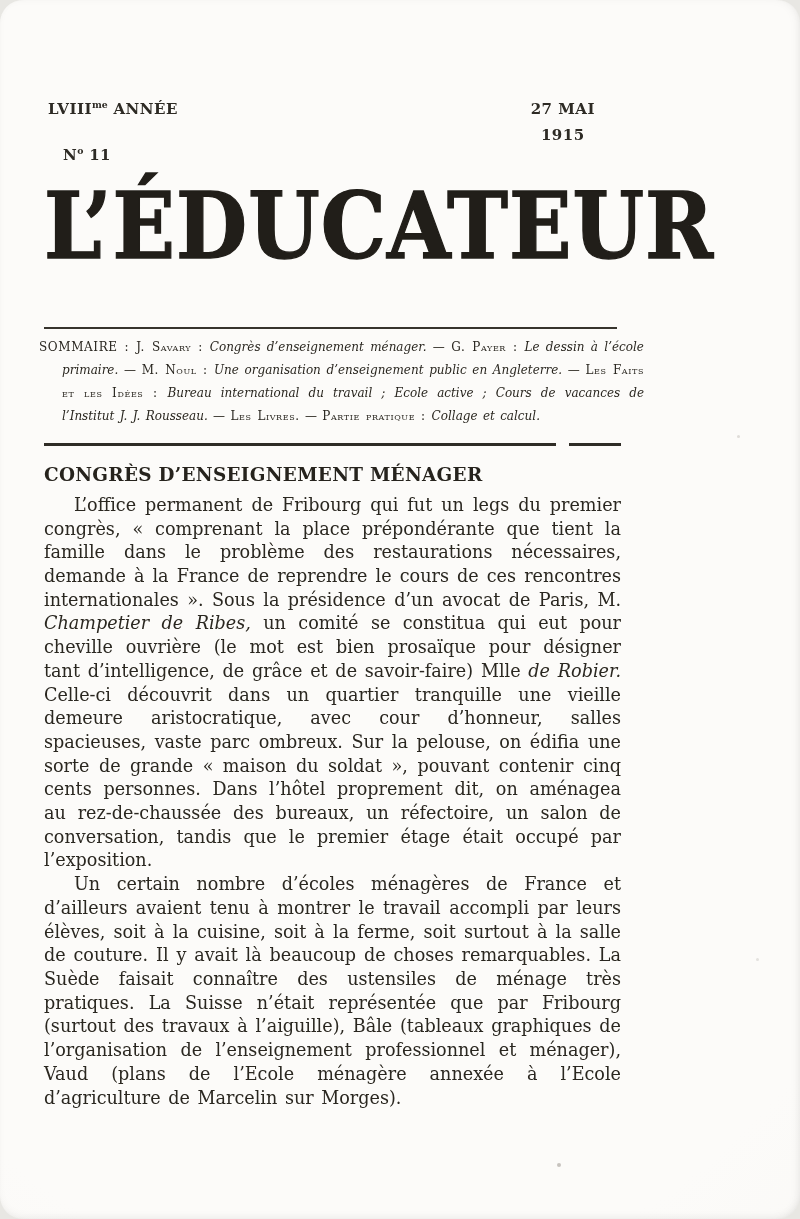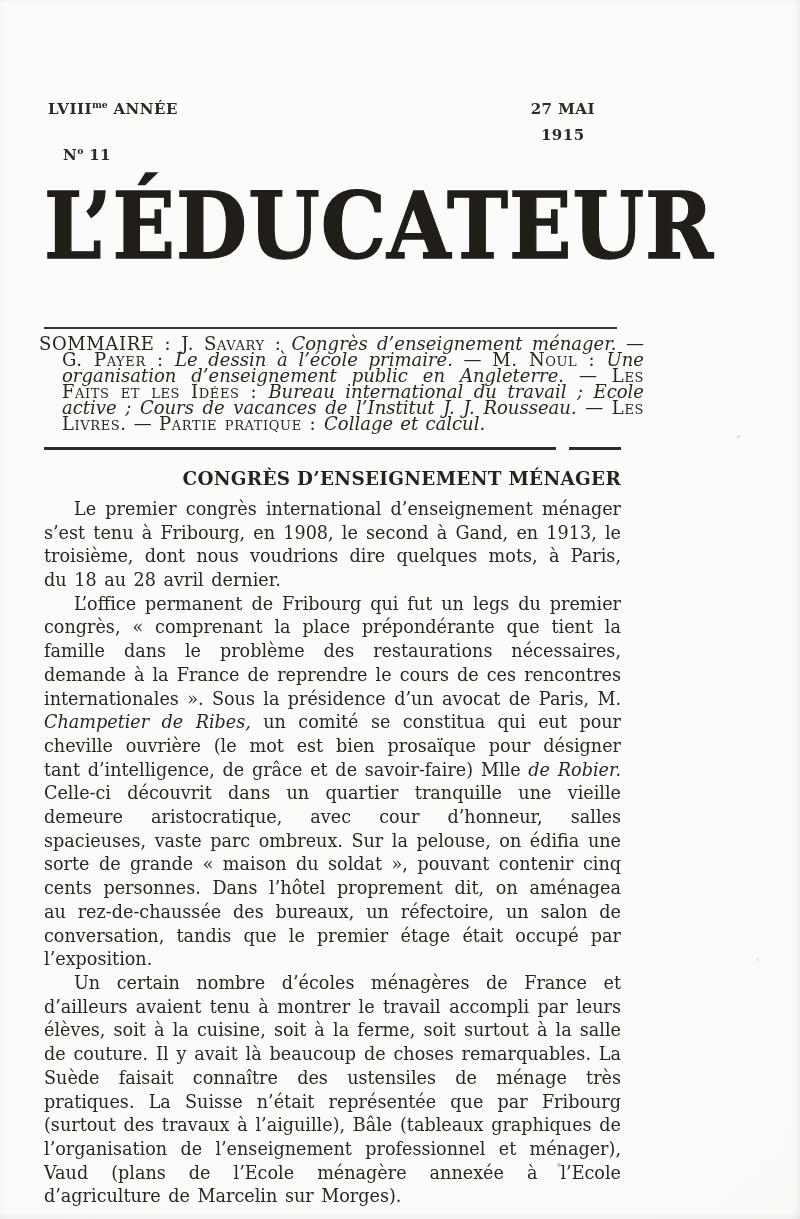--- a/index.html
+++ b/index.html
@@ -6,20 +6,21 @@
   body{background:#e8e7e3;}
   .page{
     position:relative;
     width:800px;height:1219px;
     margin:0 auto;
     background:radial-gradient(145% 120% at 45% 40%, #fcfbf9 55%, #f4f3ef 100%);
     font-family:"DejaVu Serif","Liberation Serif",serif;
     color:#2a2720;
     overflow:hidden;
     box-shadow:inset -4px 0 14px -8px rgba(0,0,0,.15), inset 0 -4px 14px -8px rgba(0,0,0,.12);
+    border-radius:23px;
   }
   .column{position:absolute;left:44px;top:0;width:577px;}
 
   
   .meta{display:flex;justify-content:space-between;padding:97px 26px 0 4px;
         font-size:15px;font-weight:bold;letter-spacing:.5px;color:#2d2a24;}
   .meta .line{line-height:1.7;}
   .meta-left .issue{padding-left:15px;margin-top:20px;}
   .meta-right{text-align:center;}
   sup{font-size:.62em;vertical-align:super;letter-spacing:0;}
@@ -34,36 +35,36 @@
     white-space:nowrap;
   }
   .motto{display:flex;justify-content:space-between;
          padding:8px 64px 0 70px;font-size:19px;letter-spacing:1px;color:#34302a;}
 
   .rule-top{margin-top:12px;width:573px;height:2px;background:#37342d;border:0;}
 
   
   .sommaire{
     margin:7px 0 15px -5px;width:582px;
-    font-size:18px;line-height:16px;
+    font-size:12px;line-height:23px;
     text-align:justify;word-spacing:1.5px;
     padding-left:23px;text-indent:-23px;
   }
   .seg-label{letter-spacing:.6px;}
   .seg-sc{font-variant:small-caps;letter-spacing:.6px;}
   .seg-i{font-style:italic;}
 
   .rule-bottom{margin-top:5px;display:flex;gap:13px;}
   .rule-bottom .seg{height:3px;background:#2f2c26;}
   .rule-bottom .seg-a{width:518px;}
   .rule-bottom .seg-b{width:53px;}
 
   
   .article-heading{
-    margin:18px 0 0 0;text-align:right;
+    margin:18px 0 0 0;text-align:left;
     font-size:18.4px;font-weight:bold;letter-spacing:.3px;color:#26231d;
   }
   .body-text{margin-top:9px;font-size:17.6px;line-height:23.7px;
              text-align:justify;word-spacing:2px;hyphens:auto;}
   .body-text p{margin:0;text-indent:30px;}
 
   .speck{position:absolute;border-radius:50%;background:#9a968e;opacity:.55;}
   .speck-1{left:557px;top:1163px;width:4px;height:4px;}
   .speck-2{left:737px;top:435px;width:3px;height:3px;opacity:.3;}
   .speck-3{left:756px;top:958px;width:3px;height:3px;opacity:.25;}
@@ -93,21 +94,20 @@
     <p class="sommaire"><span class="seg-label">SOMMAIRE : </span><span class="seg-sc">J. Savary : </span><span class="seg-i">Congrès d’enseignement ménager.</span><span class="seg-plain"> — </span><span class="seg-sc">G. Payer : </span><span class="seg-i">Le dessin à l’école primaire.</span><span class="seg-plain"> — </span><span class="seg-sc">M. Noul : </span><span class="seg-i">Une organisation d’enseignement public en Angleterre.</span><span class="seg-plain"> — </span><span class="seg-sc">Les Faits et les Idées : </span><span class="seg-i">Bureau international du travail ; Ecole active ; Cours de vacances de l’Institut J. J. Rousseau.</span><span class="seg-plain"> — </span><span class="seg-sc">Les Livres.</span><span class="seg-plain"> — </span><span class="seg-sc">Partie pratique : </span><span class="seg-i">Collage et calcul.</span></p>
 
     <div class="rule-bottom">
       <span class="seg seg-a"></span>
       <span class="seg seg-b"></span>
     </div>
 
     <h2 class="article-heading">CONGRÈS D’ENSEIGNEMENT MÉNAGER</h2>
 
     <div class="body-text">
-      <p>Le premier congrès international d’enseignement ménager s’est tenu à Fribourg, en 1908, le second à Gand, en 1913, le troisième, dont nous voudrions dire quelques mots, à Paris, du 18 au 28 avril dernier.</p>
       <p><span class="seg-plain">L’office permanent de Fribourg qui fut un legs du premier congrès, « comprenant la place prépondérante que tient la famille dans le problème des restaurations nécessaires, demande à la France de reprendre le cours de ces rencontres internationales ». Sous la présidence d’un avocat de Paris, M. </span><span class="seg-i">Champetier de Ribes,</span><span class="seg-plain"> un comité se constitua qui eut pour cheville ouvrière (le mot est bien prosaïque pour désigner tant d’intelligence, de grâce et de savoir-faire) Mlle </span><span class="seg-i">de Robier.</span><span class="seg-plain"> Celle-ci découvrit dans un quartier tranquille une vieille demeure aristocratique, avec cour d’honneur, salles spacieuses, vaste parc ombreux. Sur la pelouse, on édifia une sorte de grande « maison du soldat », pouvant contenir cinq cents personnes. Dans l’hôtel proprement dit, on aménagea au rez-de-chaussée des bureaux, un réfectoire, un salon de conversation, tandis que le premier étage était occupé par l’exposition.</span></p>
       <p>Un certain nombre d’écoles ménagères de France et d’ailleurs avaient tenu à montrer le travail accompli par leurs élèves, soit à la cuisine, soit à la ferme, soit surtout à la salle de couture. Il y avait là beaucoup de choses remarquables. La Suède faisait connaître des ustensiles de ménage très pratiques. La Suisse n’était représentée que par Fribourg (surtout des travaux à l’aiguille), Bâle (tableaux graphiques de l’organisation de l’enseignement professionnel et ménager), Vaud (plans de l’Ecole ménagère annexée à l’Ecole d’agriculture de Marcelin sur Morges).</p>
     </div>
 
   </div>
 
   <span class="speck speck-1"></span>
   <span class="speck speck-2"></span>
   <span class="speck speck-3"></span>
 </div>

